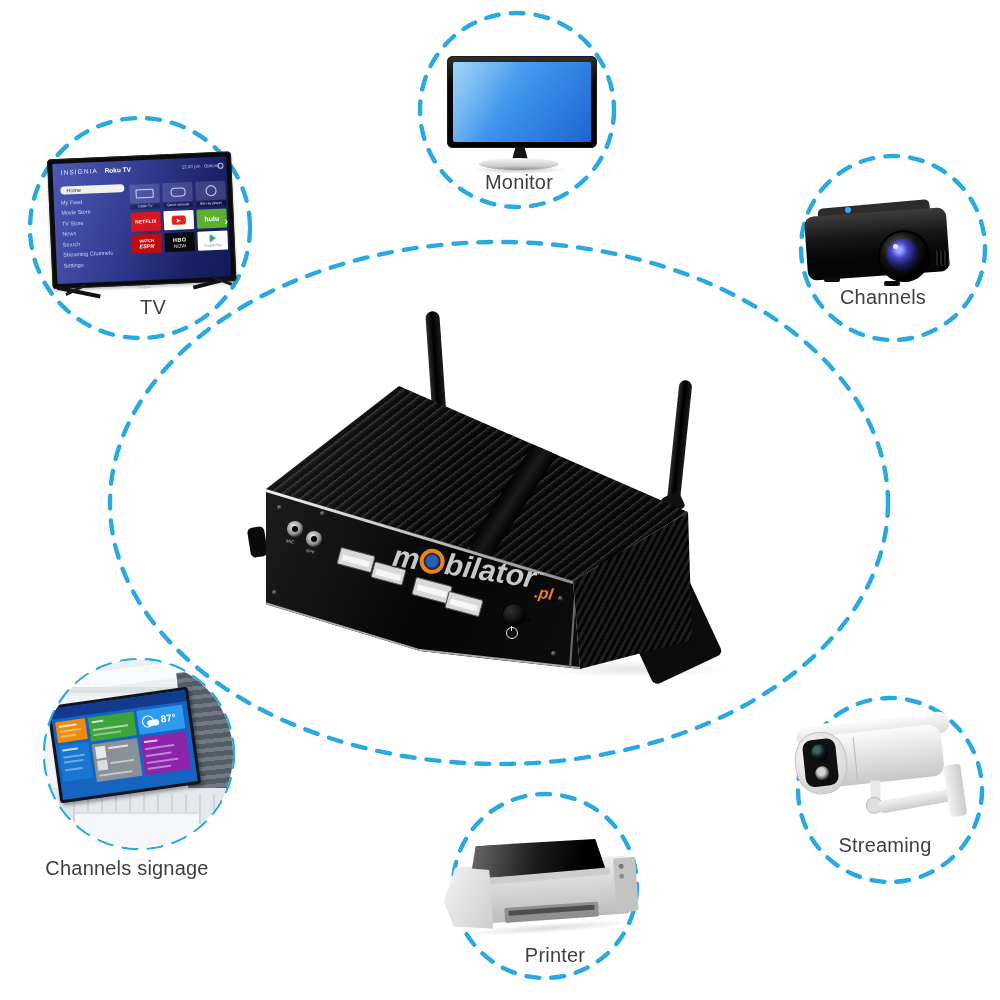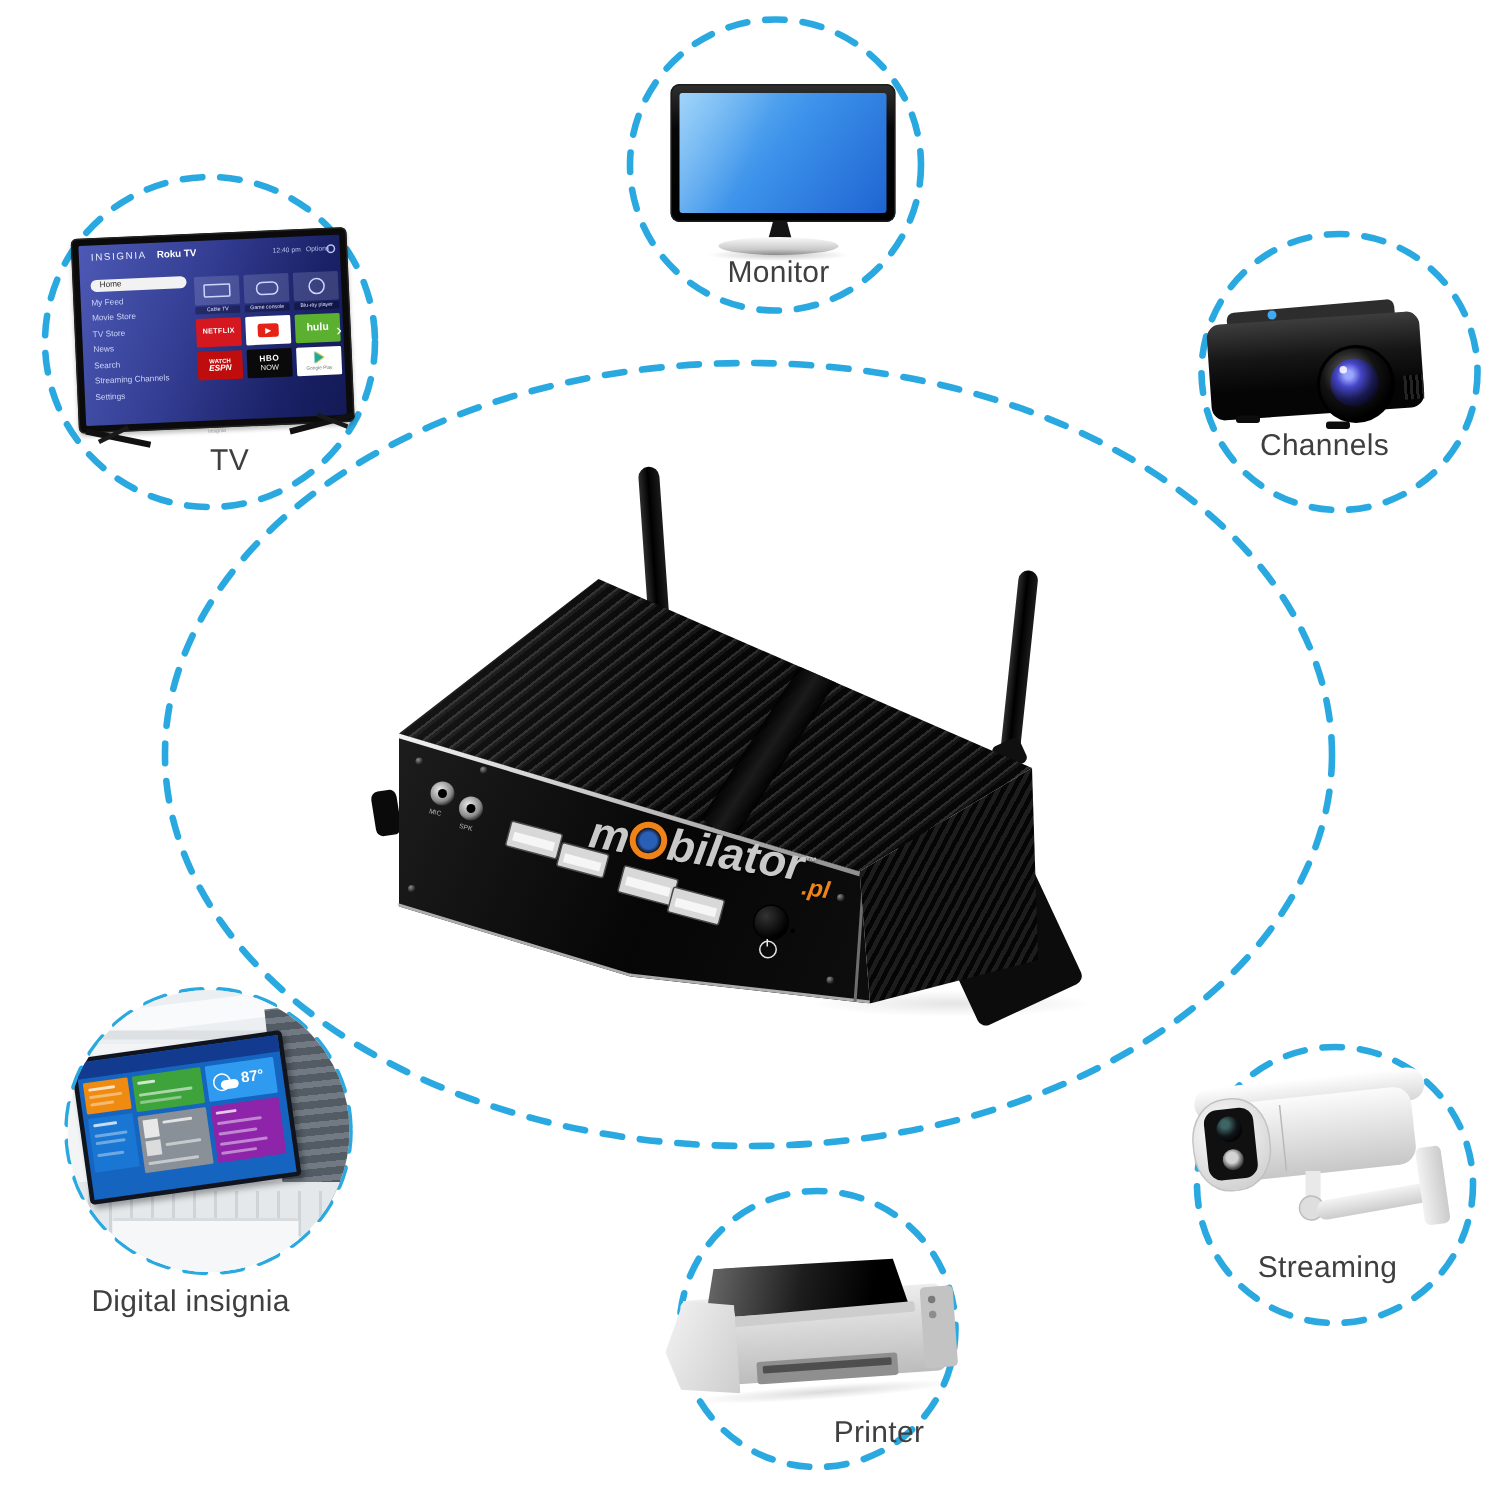--- a/index.html
+++ b/index.html
@@ -126,21 +126,21 @@
     <div class="abs" style="left:58px;top:72px;width:94px;height:15px;border-radius:2px;background:#8f8f8f">
       <div class="abs" style="left:4px;top:3px;width:86px;height:5px;background:#4e4e4e;border-radius:1px"></div>
     </div>
     <div class="abs" style="left:170px;top:30px;width:22px;height:54px;border-radius:3px;background:#c3c3c3">
       <div class="abs" style="left:5px;top:6px;width:5px;height:5px;border-radius:50%;background:#7a7a7a"></div>
       <div class="abs" style="left:5px;top:16px;width:5px;height:5px;border-radius:50%;background:#8d8d8d"></div>
     </div>
     <div class="abs" style="left:14px;top:90px;width:176px;height:10px;border-radius:50%;
          background:radial-gradient(ellipse,rgba(0,0,0,.14),rgba(0,0,0,0) 70%)"></div>
   </div>
-  <div class="device-label" style="left:586px;top:944px;z-index:2">Printer</div>
+  <div class="device-label" style="left:555px;top:944px;z-index:2">Printer</div>
 
   <div class="abs sg-circle" style="left:45px;top:660px;width:188px;height:188px;z-index:2">
     <div class="abs" style="left:0;top:0;width:188px;height:36px;background:#eceff1"></div>
     <div class="abs" style="left:-12px;top:6px;width:220px;height:16px;background:#f9fafb;transform:rotate(-7deg)"></div>
     <div class="abs" style="left:0;top:27px;width:188px;height:6px;background:#dde1e4"></div>
     <div class="abs" style="left:138px;top:10px;width:52px;height:132px;transform:rotate(-6deg);
          background:repeating-linear-gradient(0deg,#535b64 0 5px,#717a83 5px 9px)"></div>
     <div class="abs" style="left:0;top:128px;width:188px;height:60px;background:#e4e8eb"></div>
     <div class="abs" style="left:0;top:134px;width:188px;height:30px;
          background:repeating-linear-gradient(90deg,#cfd4d8 0 2px,rgba(0,0,0,0) 2px 14px)"></div>
@@ -181,21 +181,21 @@
         <div class="sg-tile" style="left:85px;top:41px;width:46px;height:38px;background:#8e24aa">
           <div class="mini-line" style="left:3px;top:4px;width:14px"></div>
           <div class="mini-line" style="left:3px;top:11px;width:30px;opacity:.6"></div>
           <div class="mini-line" style="left:3px;top:18px;width:26px;opacity:.6"></div>
           <div class="mini-line" style="left:3px;top:25px;width:32px;opacity:.6"></div>
           <div class="mini-line" style="left:3px;top:31px;width:24px;opacity:.6"></div>
         </div>
       </div>
     </div>
   </div>
-  <div class="device-label" style="left:127px;top:857px;z-index:2">Digital insignia</div>
+  <div class="device-label" style="left:127px;top:857px;z-index:2">Channels signage</div>
 
   <div class="abs tv-wrap" style="left:28px;top:135px;width:240px;height:180px;z-index:2">
     <div class="tv-frame" style="left:22px;top:20px;width:184px;height:130px">
       <div class="tv-screen">
 
         <span class="abs" style="left:8px;top:5px;font-size:6.5px;letter-spacing:1.1px;color:#e9edff;font-weight:300">INSIGNIA</span>
         <span class="abs" style="left:52px;top:5px;font-size:6.5px;color:#fff;font-weight:bold">Roku TV</span>
         <span class="abs" style="right:26px;top:6px;font-size:4.5px;color:#b9c2ee">12:40 pm</span>
         <span class="abs" style="right:7px;top:6px;font-size:4.5px;color:#b9c2ee">Options</span>
         <span class="abs" style="right:3px;top:6px;width:4px;height:4px;border:1px solid #b9c2ee;border-radius:50%"></span>

